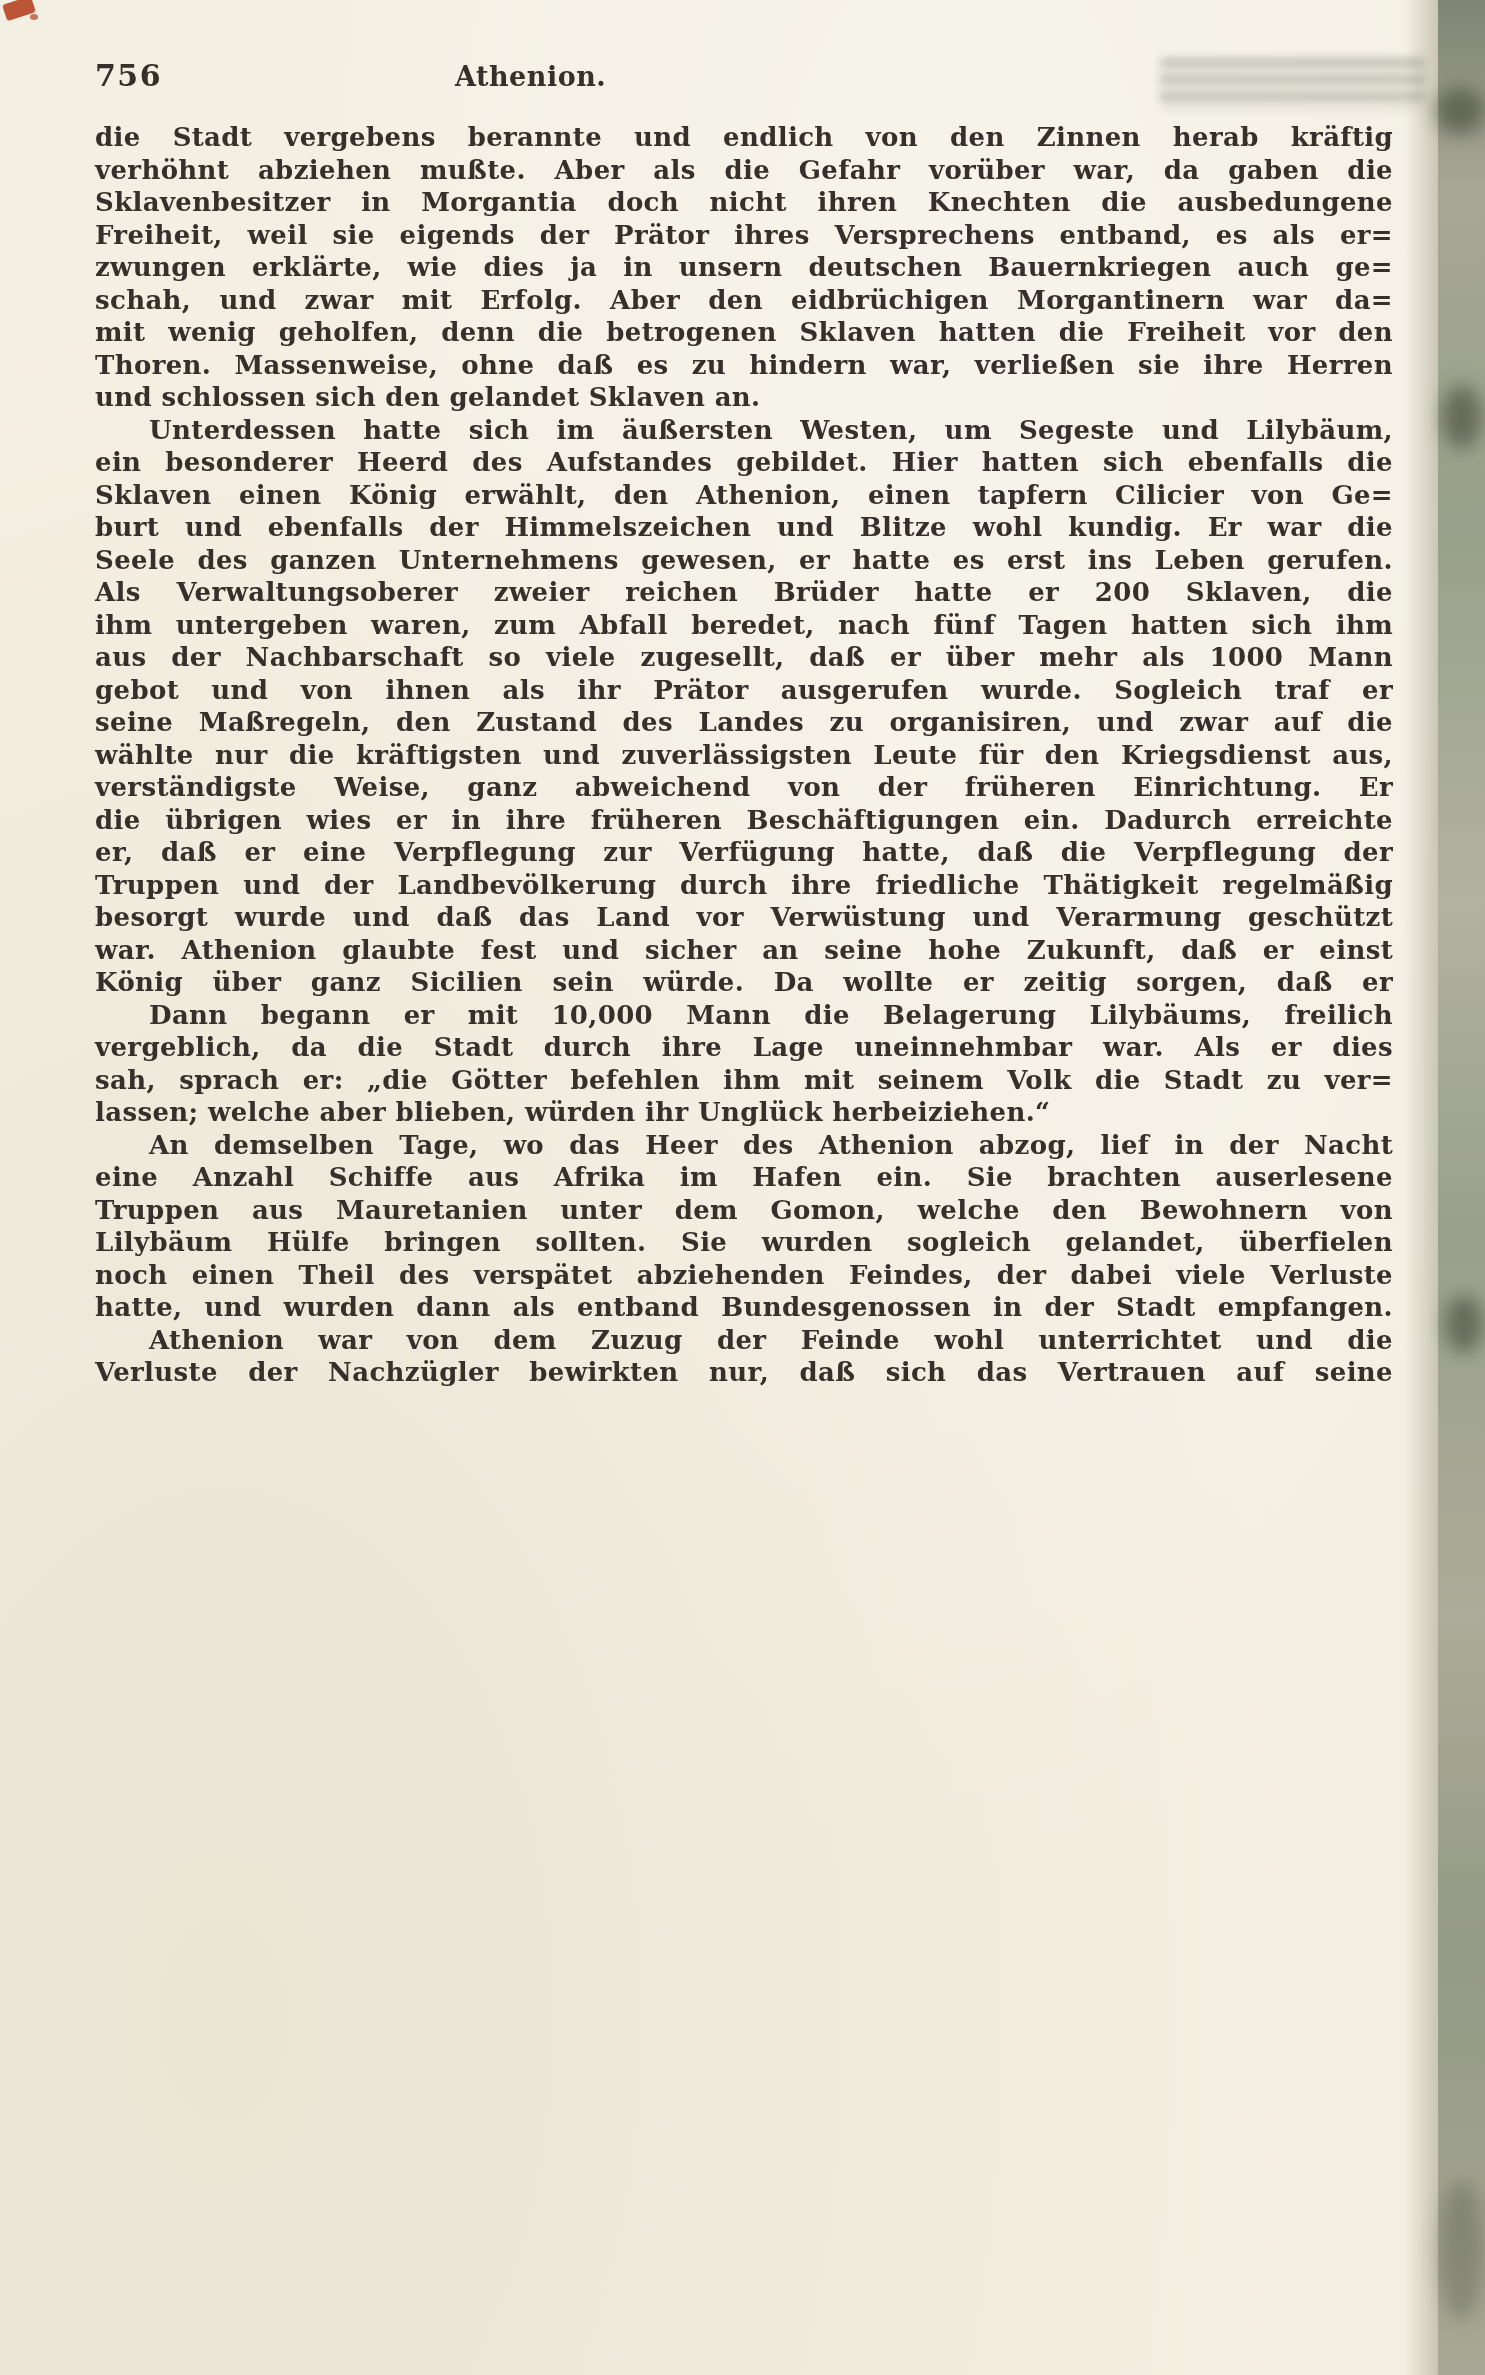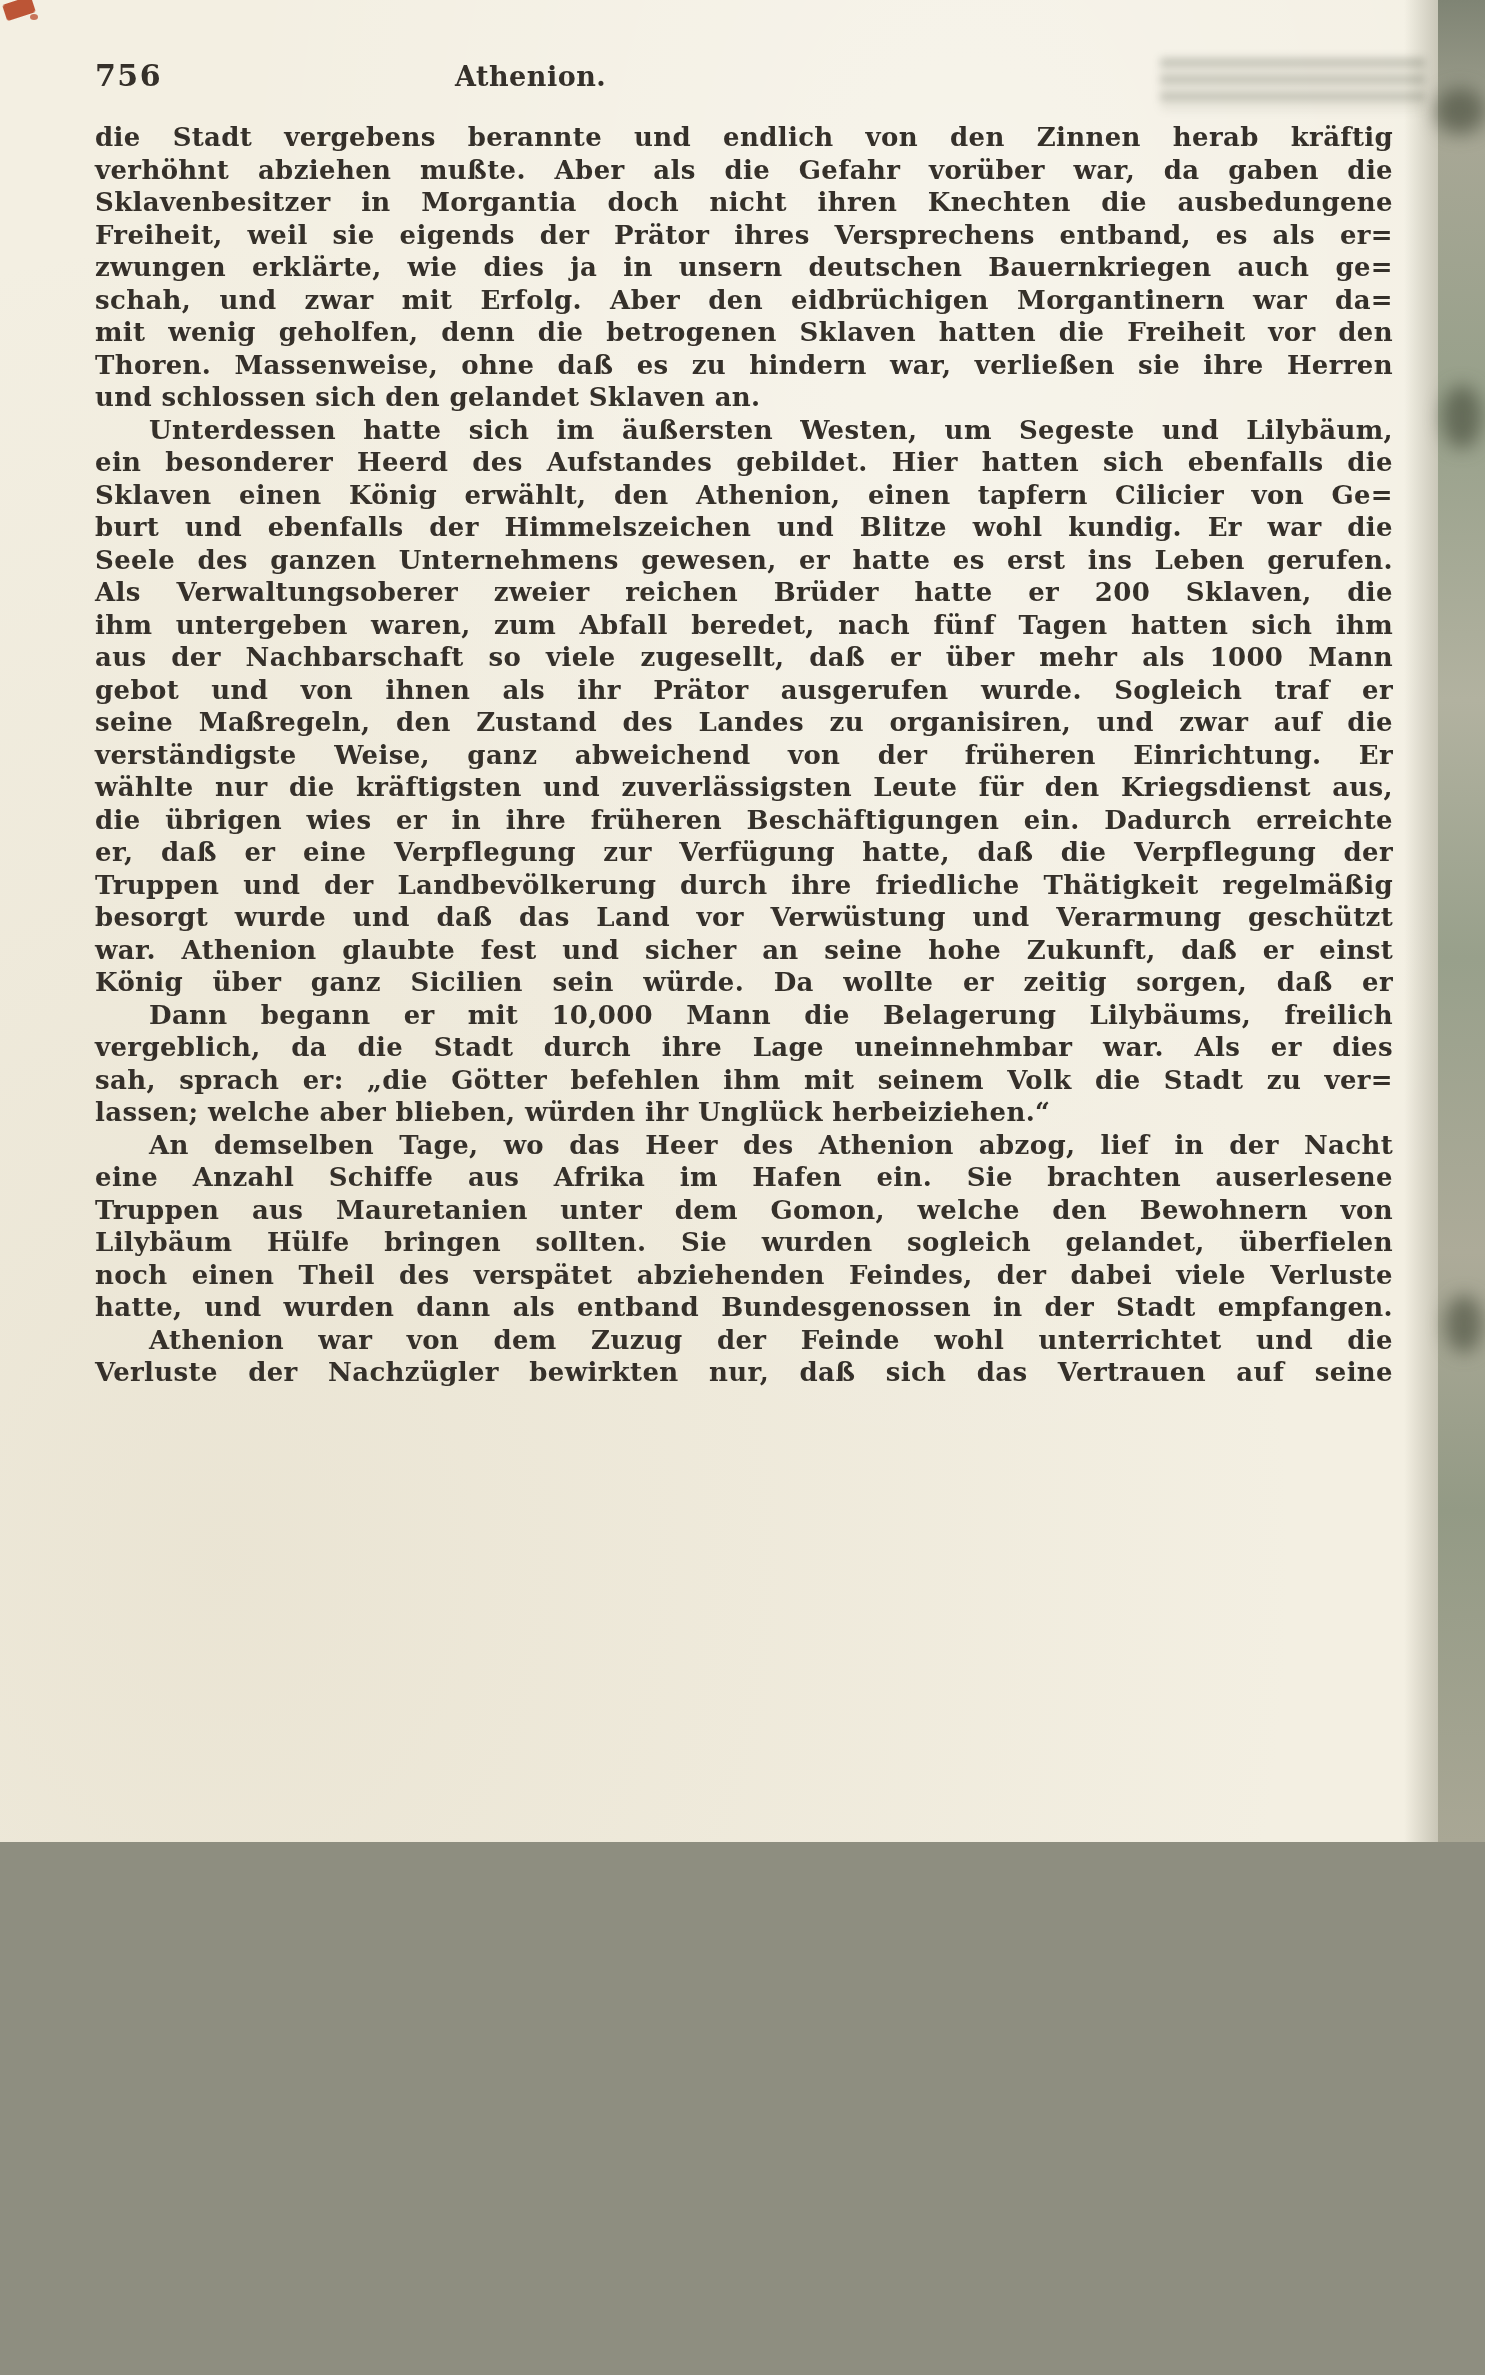--- a/index.html
+++ b/index.html
@@ -5,21 +5,21 @@
   * { margin: 0; padding: 0; box-sizing: border-box; }
   html, body { width: 1485px; height: 2375px; }
   body {
     font-family: "DejaVu Serif", serif;
     background: #8e8e80;
     overflow: hidden;
   }
   .scan {
     position: relative;
     width: 1485px;
-    height: 1842px;
+    height: 2375px;
     background:
       radial-gradient(ellipse at 65% 15%, rgba(255,255,255,0.30), transparent 55%),
       radial-gradient(ellipse at 15% 85%, rgba(214,204,178,0.30), transparent 60%),
       var(--paper, #f3efe2);
     overflow: hidden;
     text-decoration: underline;
   }
 
   
   .edge {
@@ -123,22 +123,22 @@
         <div class="line first-indent">Unterdessen hatte sich im äußersten Westen, um Segeste und Lilybäum,</div>
         <div class="line">ein besonderer Heerd des Aufstandes gebildet. Hier hatten sich ebenfalls die</div>
         <div class="line">Sklaven einen König erwählt, den Athenion, einen tapfern Cilicier von Ge=</div>
         <div class="line">burt und ebenfalls der Himmelszeichen und Blitze wohl kundig. Er war die</div>
         <div class="line">Seele des ganzen Unternehmens gewesen, er hatte es erst ins Leben gerufen.</div>
         <div class="line">Als Verwaltungsoberer zweier reichen Brüder hatte er 200 Sklaven, die</div>
         <div class="line">ihm untergeben waren, zum Abfall beredet, nach fünf Tagen hatten sich ihm</div>
         <div class="line">aus der Nachbarschaft so viele zugesellt, daß er über mehr als 1000 Mann</div>
         <div class="line">gebot und von ihnen als ihr Prätor ausgerufen wurde. Sogleich traf er</div>
         <div class="line">seine Maßregeln, den Zustand des Landes zu organisiren, und zwar auf die</div>
+        <div class="line">wählte nur die kräftigsten und zuverlässigsten Leute für den Kriegsdienst aus,</div>
         <div class="line">verständigste Weise, ganz abweichend von der früheren Einrichtung. Er</div>
-        <div class="line">wählte nur die kräftigsten und zuverlässigsten Leute für den Kriegsdienst aus,</div>
         <div class="line">die übrigen wies er in ihre früheren Beschäftigungen ein. Dadurch erreichte</div>
         <div class="line">er, daß er eine Verpflegung zur Verfügung hatte, daß die Verpflegung der</div>
         <div class="line">Truppen und der Landbevölkerung durch ihre friedliche Thätigkeit regelmäßig</div>
         <div class="line">besorgt wurde und daß das Land vor Verwüstung und Verarmung geschützt</div>
         <div class="line">war. Athenion glaubte fest und sicher an seine hohe Zukunft, daß er einst</div>
         <div class="line">König über ganz Sicilien sein würde. Da wollte er zeitig sorgen, daß er</div>
       </div>
       <div class="para">
         <div class="line first-indent">Dann begann er mit 10,000 Mann die Belagerung Lilybäums, freilich</div>
         <div class="line">vergeblich, da die Stadt durch ihre Lage uneinnehmbar war. Als er dies</div>

